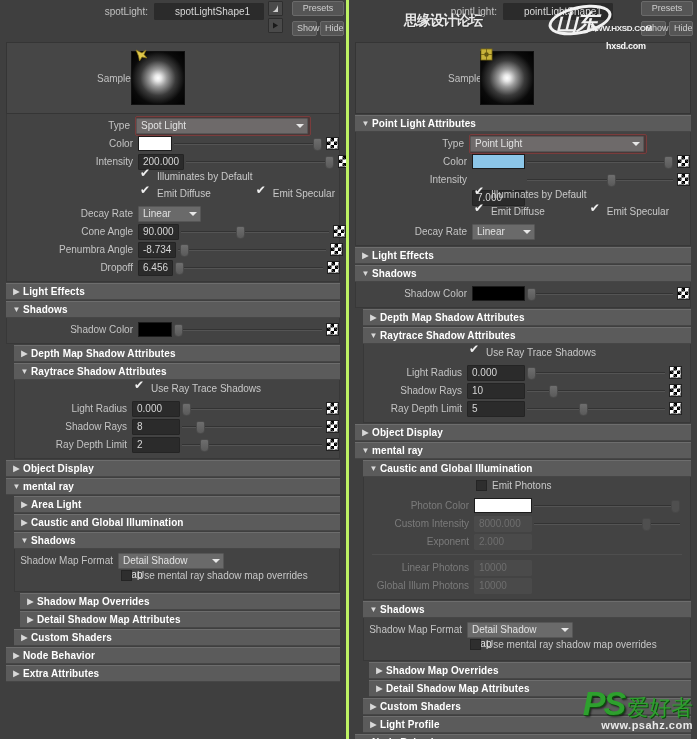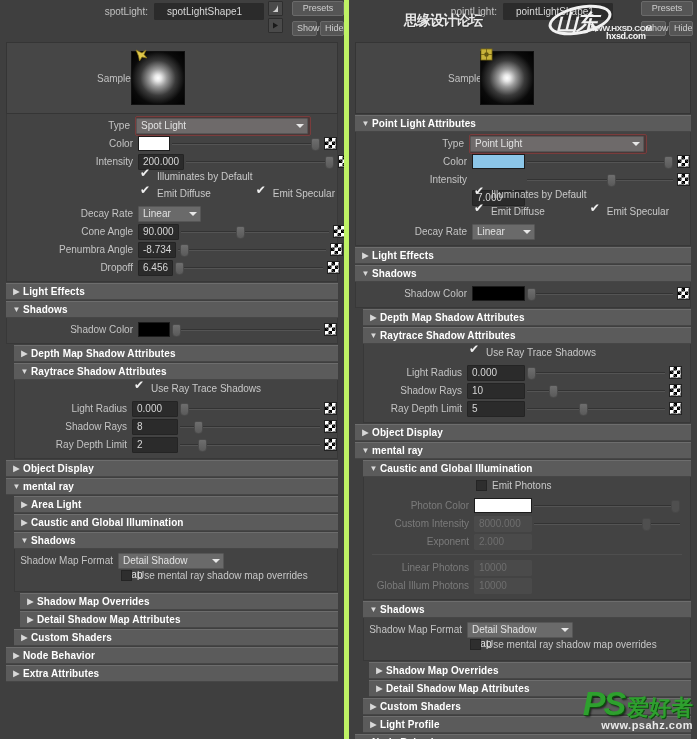--- a/index.html
+++ b/index.html
@@ -8,30 +8,30 @@
     width: 697px; height: 739px;
     background: #3c3c3c;
     font-family: "Liberation Sans", sans-serif;
     font-size: 10px;
     color: #c8c8c8;
     overflow: hidden;
   }
   .screen { position: relative; width: 697px; height: 739px; display: flex; }
 
   .panel { position: relative; height: 739px; background: #3f3f3f; overflow: hidden; }
-  .panel-left { width: 349px; border-right: 5px solid #bef264; }
+  .panel-left { width: 349px; border-right: 3px solid #bef264; }
   .panel-right { width: 348px; }
 
   
   .topbar { position: relative; height: 42px; background: #3f3f3f; }
   .node-row { position: absolute; left: 0; top: 0; width: 100%; height: 22px; display: flex; align-items: center; }
   .node-label { text-align: right; font-size: 10px; color: #c0c0c0; }
   .node-field {
     height: 17px; background: #2b2b2b; border: 1px solid #2b2b2b;
-    color: #d8d8d8; font-size: 10px; line-height: 15px; padding: 0 12px;
+    color: #d8d8d8; font-size: 10px; line-height: 15px; padding: 0 20px;
     border-radius: 1px;
   }
   .arrow-btns { position: absolute; width: 16px; }
   .arrow-btn {
     width: 15px; height: 15px; background: #4a4a4a; border: 1px solid #2e2e2e;
     display: flex; align-items: center; justify-content: center; border-radius: 1px;
   }
   .btn {
     background: #555; border: 1px solid #6a6a6a; color: #cfcfcf;
     font-size: 9px; height: 15px; line-height: 13px; text-align: center;
@@ -132,27 +132,27 @@
   .divider { height: 1px; background: #3a3a3a; margin: 4px 8px 4px 8px; border-bottom: 1px solid #4e4e4e; }
 
   
   .wm { position: absolute; pointer-events: none; }
   .wm1 { left: 356px; top: 4px; width: 341px; height: 34px; }
   .wm1 .cn { position:absolute; left: 48px; top: 8px; font-size: 14px; font-weight: bold; color: #e8e8e8;
              letter-spacing: -1px; text-shadow: 1px 1px 0 #333; }
   .wm1 .logo { position: absolute; left: 200px; top: 4px; font-size: 22px; font-weight: bold;
                font-style: italic; color: #f2f2f2; letter-spacing: -2px; }
   .wm1 .url1 { position: absolute; left: 232px; top: 20px; font-size: 8px; font-weight: bold; color: #efefef; letter-spacing: -.3px;}
-  .wm1 .url2 { position: absolute; left: 250px; top: 27px; font-size: 9px; font-weight: bold; color: #fafafa; letter-spacing: -.3px;}
+  .wm1 .url2 { position: absolute; left: 250px; top: 37px; font-size: 9px; font-weight: bold; color: #fafafa; letter-spacing: -.3px;}
   .wm1 .ring { position:absolute; left:192px; top:2px; width:64px; height:28px; border:3px solid #f2f2f2;
                border-radius:50%; transform: rotate(-12deg); }
   .wm2 { right: 4px; bottom: 8px; text-align: right; }
   .wm2 .ps { font-size: 34px; font-weight: bold; color: #2ea02e; letter-spacing: -2px;
              text-shadow: 1px 1px 0 #0d4d0d, 2px 2px 2px rgba(0,0,0,.6); font-style: italic; }
-  .wm2 .cn2 { font-size: 22px; font-weight: bold; color: #2ea02e; text-shadow: 1px 1px 0 #0d4d0d; }
+  .wm2 .cn2 { font-size: 22px; font-weight: normal; color: #2ea02e; text-shadow: 1px 1px 0 #0d4d0d; }
   .wm2 .u { font-size: 11px; font-weight: bold; color: #e9e9e9; letter-spacing: .5px; margin-top: -4px; }
 </style>
 </head>
 <body>
 
 <div class="screen">
 
   <div class="panel panel-left">
 
     <div class="topbar">

